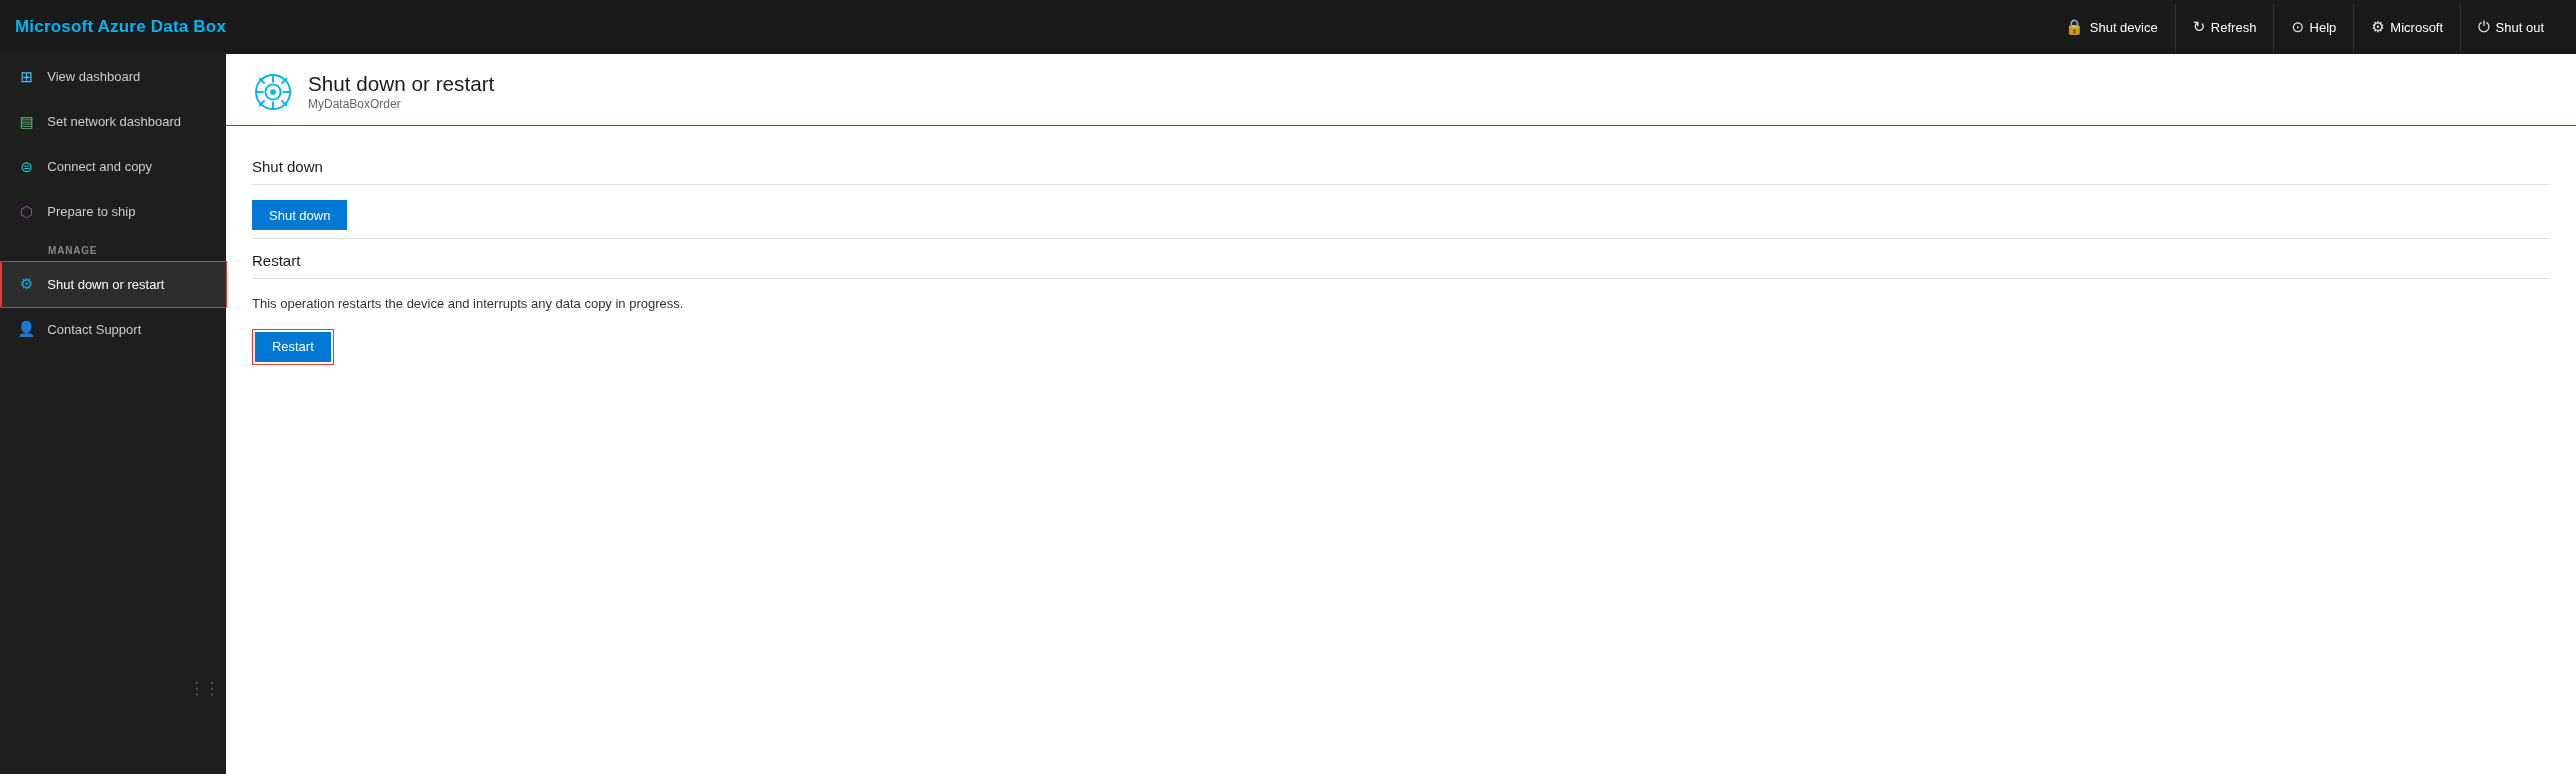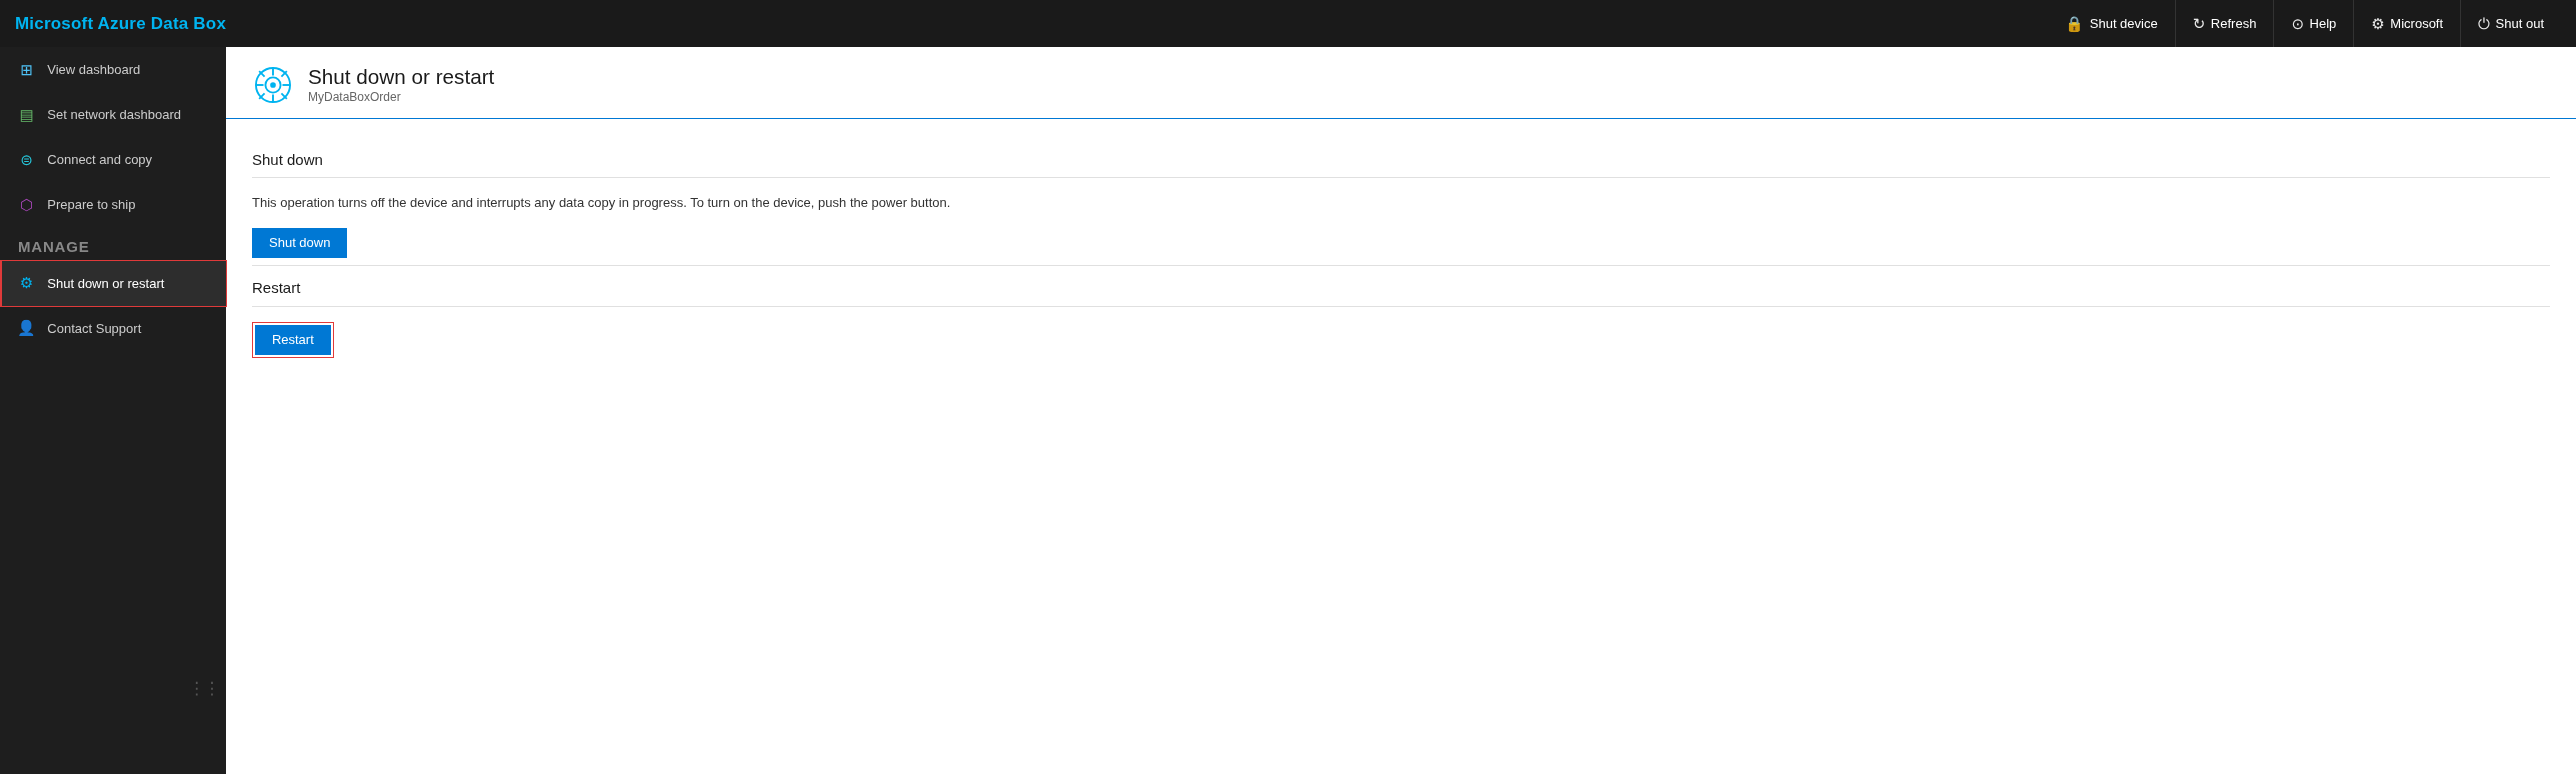--- a/index.html
+++ b/index.html
@@ -1,21 +1,21 @@
 <!DOCTYPE html>
 <html style="font-size:15px"><head>
   <meta charset="utf-8">
   <style>
     * { margin: 0; padding: 0; box-sizing: border-box; }
     body { font-family: 'Segoe UI', Arial, sans-serif; background: #fff; display: flex; flex-direction: column; height: 100vh; overflow: hidden; }
 
     
     .topnav {
       background: #1a1a1a;
-      height: 47px;
+      height: 54px;
       display: flex;
       align-items: center;
       justify-content: space-between;
       padding: 0 15px;
       flex-shrink: 0;
     }
     .topnav-title {
       color: #00b4f0;
       font-size: 17px;
       font-weight: 600;
@@ -87,25 +87,26 @@
     }
     .icon-dashboard { color: #4fc3f7; }
     .icon-network { color: #66bb6a; }
     .icon-copy { color: #26c6da; }
     .icon-ship { color: #ab47bc; }
     .icon-gear { color: #00b4f0; }
     .icon-support { color: #26c6da; }
 
     .sidebar-section-label {
       color: #888;
-      font-size: 15px;
+      font-size: 10px;
       font-weight: 700;
       letter-spacing: 0.8px;
       padding: 11.3px 15px 5.6px 18px;
       text-transform: uppercase;
+      margin-left: 30px;
     }
     .sidebar-resize-handle {
       position: absolute;
       bottom: 75px;
       right: 7.5px;
       color: #555;
       font-size: 17px;
       cursor: col-resize;
       letter-spacing: -1.9px;
     }
@@ -280,28 +281,28 @@
       <div class="page-header-text">
         <div class="page-header-title">Shut down or restart</div>
         <div class="page-header-subtitle">MyDataBoxOrder</div>
       </div>
     </div>
 
     <div class="page-content">
 
       <div class="section">
         <div class="section-title">Shut down</div>
-        <p class="section-desc">This operation turns off the device and interrupts any data copy in progress. To turn on the device, push the power button.</p>
         <button class="btn-primary">Shut down</button>
       </div>
 
       <hr class="section-divider">
 
       <div class="section">
         <div class="restart-section-title">Restart</div>
+        <p class="section-desc">This operation restarts the device and interrupts any data copy in progress.</p>
         <div class="restart-btn-wrapper">
           <button class="btn-primary">Restart</button>
         </div>
       </div>
 
     </div>
   </main>
 
 </div>
 

